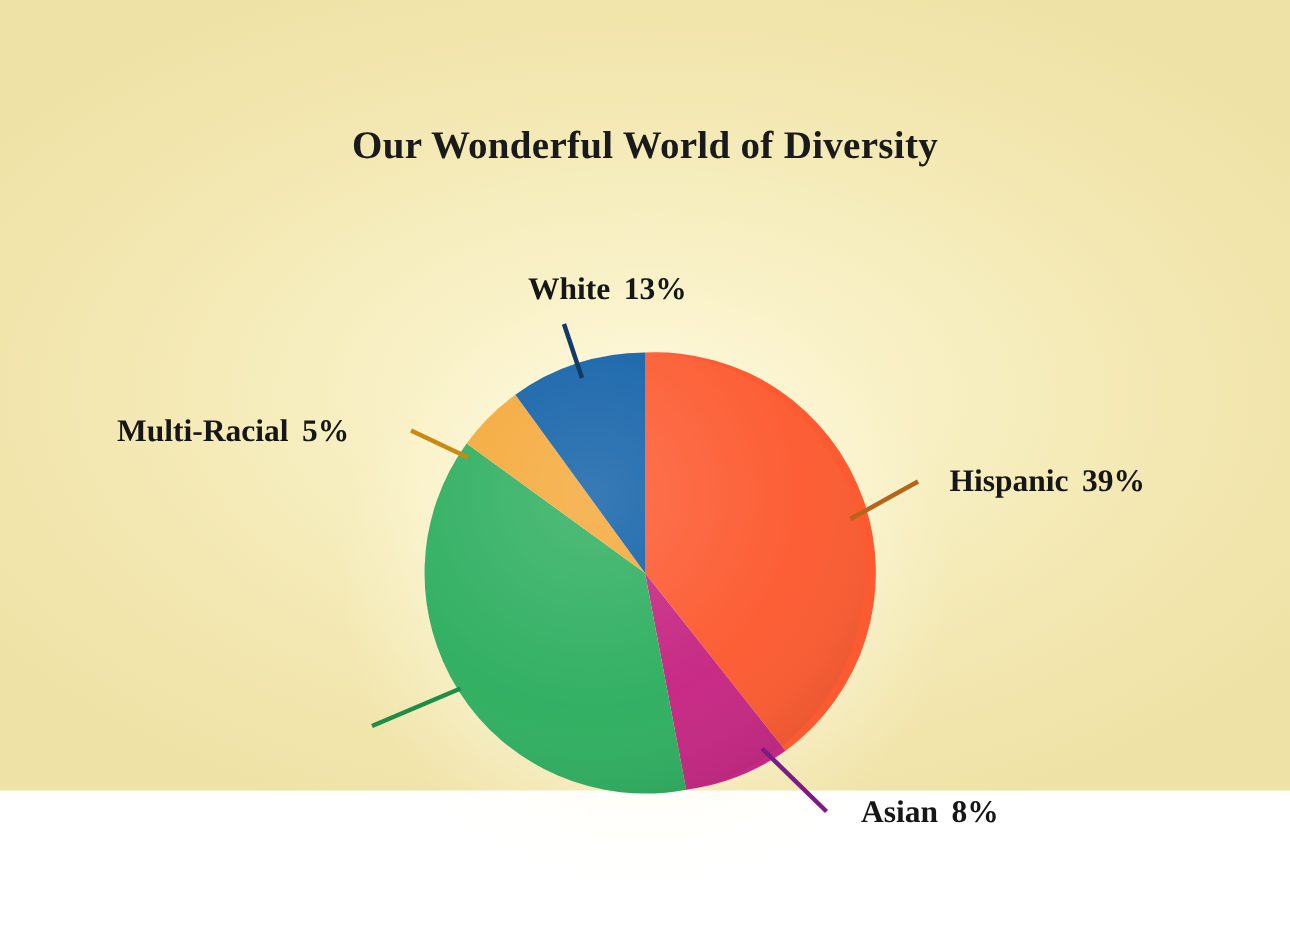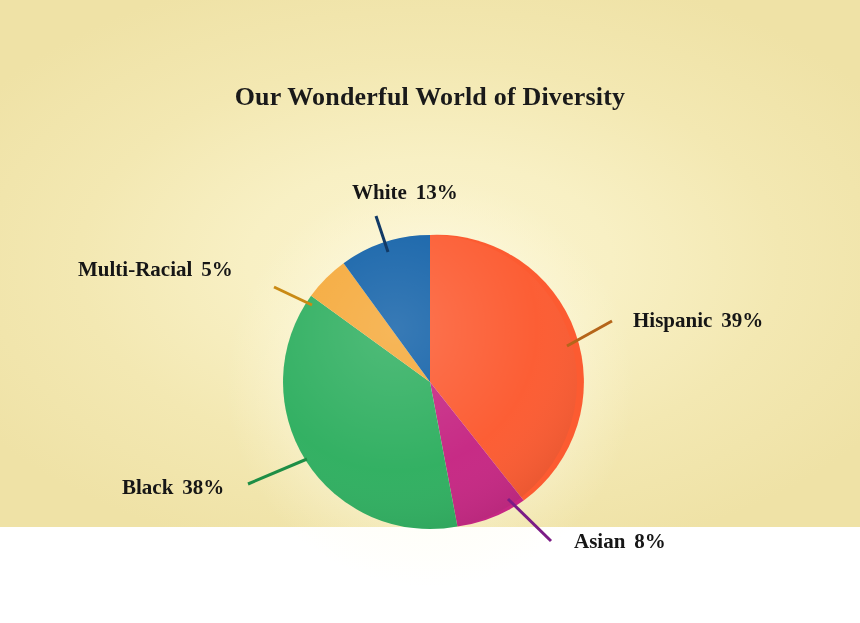--- a/index.html
+++ b/index.html
@@ -60,21 +60,21 @@
     font-weight: bold;
     color: #161616;
     white-space: nowrap;
     line-height: 1;
   }
   .slice-label .lbl-pct {
     margin-left: 9px;
   }
 
   #label-white        { left: 352px; top: 172px; margin-top: 10px; }
-  #label-multiracial  { left:  78px; top: 259px; }
+  #label-multiracial  { left:  78px; top: 277px; }
   #label-hispanic     { left: 613px; top: 310px; margin-left: 20px; }
   #label-black        { left: 122px; top: 477px; }
   #label-asian        { left: 574px; top: 531px; }
 </style>
 </head>
 <body>
 
 <div id="chart-canvas">
 
   <div id="chart-title" style="color: rgb(26, 26, 26);">Our Wonderful World of Diversity</div>
@@ -126,21 +126,18 @@
   </div>
 
   <div class="slice-label" id="label-multiracial">
     <span>Multi-Racial</span><span class="lbl-pct">5%</span>
   </div>
 
   <div class="slice-label" id="label-hispanic">
     <span>Hispanic</span><span class="lbl-pct">39%</span>
   </div>
 
-  <div class="slice-label" id="label-black">
-    <span>Black</span><span class="lbl-pct">38%</span>
-  </div>
 
   <div class="slice-label" id="label-asian">
     <span>Asian</span><span class="lbl-pct">8%</span>
   </div>
 
 </div>
 
 </body></html>

